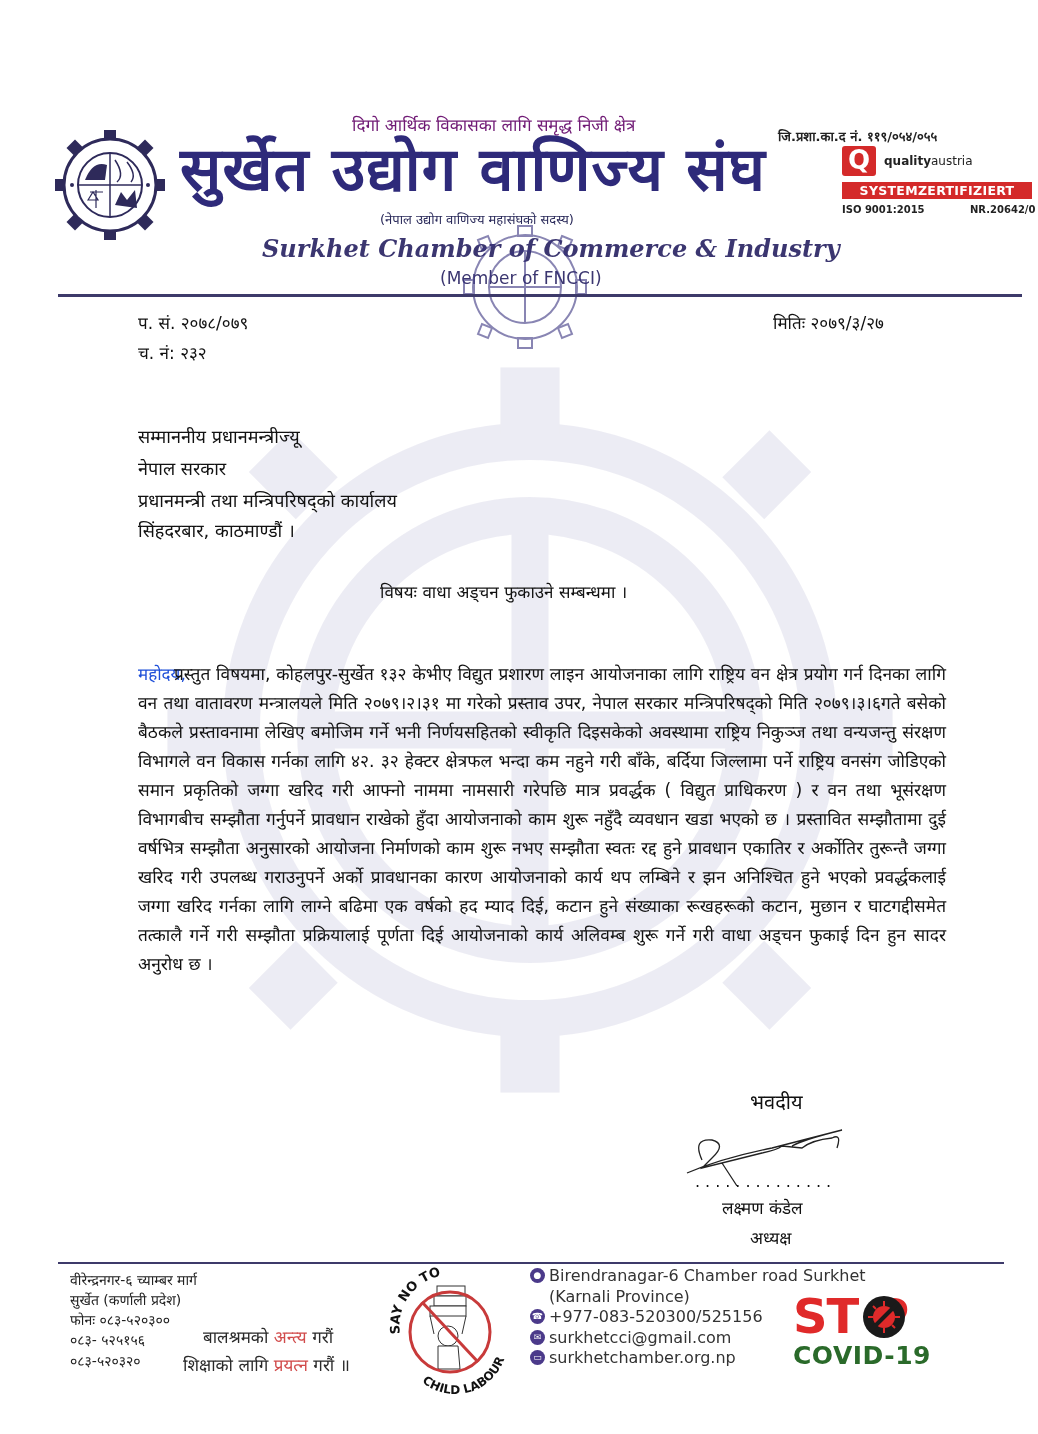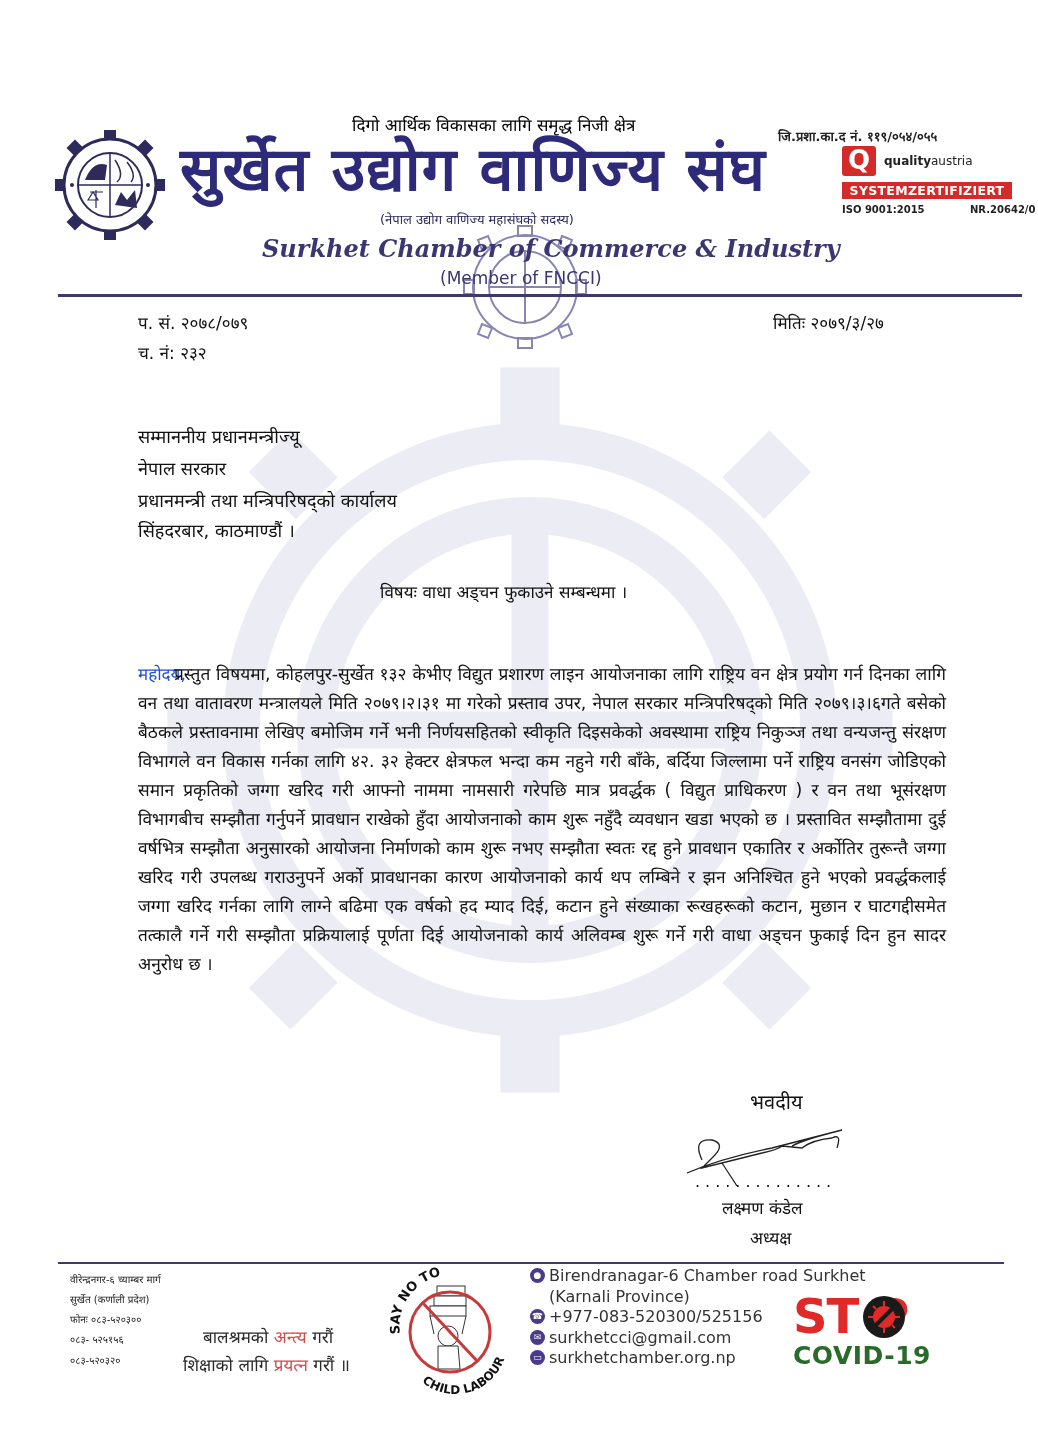--- a/index.html
+++ b/index.html
@@ -3,34 +3,34 @@
 <meta charset="utf-8">
 <style>
   html, body { margin: 0; padding: 0; background: #ffffff; }
   body { width: 1038px; height: 1434px; position: relative; overflow: hidden; font-family: "DejaVu Sans", sans-serif; color: #1a1a1a; }
   .abs { position: absolute; }
 
   
   .watermark { left: 160px; top: 360px; width: 740px; height: 740px; opacity: 0.09; }
 
   
-  .tagline { left: 352px; top: 113px; font-size: 17px; color: #000000; }
+  .tagline { left: 352px; top: 113px; font-size: 17px; color: #701a75; }
   .regno { left: 778px; top: 127px; font-size: 13px; color: #222; font-weight: bold; }
   .seal { left: 55px; top: 130px; width: 110px; height: 110px; }
   .title-np { left: 180px; top: 134px; font-size: 60px; font-weight: bold; color: #2e2a7a; letter-spacing: 1px; line-height: 70px; transform: scaleX(1.02); transform-origin: left; }
   .subtitle-np { left: 380px; top: 210px; font-size: 13px; color: #2a2a5a; }
   .title-en { left: 262px; top: 234px; font-family: "DejaVu Serif", serif; font-style: italic; font-weight: bold; font-size: 24px; color: #3b3670; }
   .member { left: 440px; top: 268px; font-size: 17px; color: #3b3670; }
   .stamp { left: 460px; top: 222px; width: 130px; height: 130px; opacity: 0.8; }
 
   .qa-box { left: 842px; top: 146px; width: 34px; height: 30px; background: #d42a2a; border-radius: 3px; }
   .qa-q { left: 842px; top: 144px; width: 34px; text-align: center; font-weight: bold; font-size: 26px; color: #ffffff; line-height: 32px; }
   .qa-text { left: 884px; top: 154px; font-size: 12px; color: #222; }
   .qa-text b { font-weight: bold; }
-  .qa-strip { left: 842px; top: 182px; width: 170px; height: 17px; background: #d42a2a; color: #fff; font-size: 12.5px; font-weight: bold; text-align: center; line-height: 17px; letter-spacing: 0.3px; }
+  .qa-strip { left: 842px; top: 182px; width: 190px; height: 17px; background: #d42a2a; color: #fff; font-size: 12.5px; font-weight: bold; text-align: center; line-height: 17px; letter-spacing: 0.3px; }
   .qa-iso { left: 842px; top: 204px; font-size: 10px; font-weight: bold; color: #222; }
   .qa-nr { left: 970px; top: 204px; font-size: 10px; font-weight: bold; color: #222; }
 
   .rule-top { left: 58px; top: 294px; width: 964px; height: 3px; background: #3d3a6a; }
 
   
   .ref { font-size: 17px; color: #111; }
   .ref-ps { left: 138px; top: 311px; }
   .ref-cn { left: 138px; top: 341px; }
   .ref-date { left: 773px; top: 311px; }
@@ -45,21 +45,21 @@
 
   .closing { left: 750px; top: 1088px; font-size: 20px; color: #111; }
   .signature { left: 682px; top: 1118px; width: 180px; height: 70px; }
   .dots { left: 695px; top: 1172px; font-size: 16px; letter-spacing: 5px; color: #111; }
   .signer { left: 722px; top: 1196px; font-size: 17px; color: #111; }
   .signer-title { left: 750px; top: 1226px; font-size: 17px; color: #111; }
 
   .rule-bottom { left: 58px; top: 1262px; width: 946px; height: 2px; background: #3d3a6a; }
 
   
-  .f-np { left: 70px; font-size: 10px; color: #222; line-height: 20px; }
+  .f-np { left: 70px; font-size: 14px; color: #222; line-height: 20px; }
   .slogan { font-size: 17px; color: #2a2a2a; }
   .slogan .red { color: #d14b4b; margin-top: 16px; }
   .childlabour { left: 382px; top: 1264px; width: 140px; height: 130px; }
 
   .contact { left: 530px; font-size: 16px; color: #333; display: flex; align-items: center; gap: 4px; }
   .cicon { width: 15px; height: 15px; border-radius: 50%; background: #4b3a8a; color: #fff; font-size: 9px; text-align: center; line-height: 15px; display: inline-block; }
 
   .stop { left: 793px; top: 1290px; font-size: 48px; font-weight: bold; color: #e02a2a; letter-spacing: -1px; font-family: "DejaVu Sans", sans-serif; line-height: 52px; }
   .stop-virus { left: 862px; top: 1295px; width: 44px; height: 44px; }
   .covid { left: 793px; top: 1341px; font-size: 25px; font-weight: bold; color: #2a6a2a; letter-spacing: 0.5px; }

